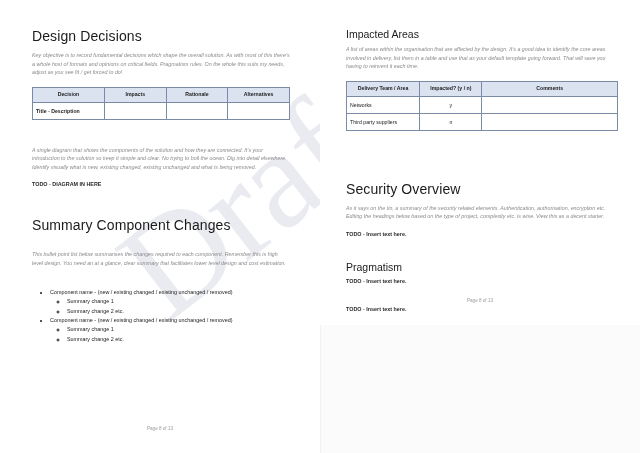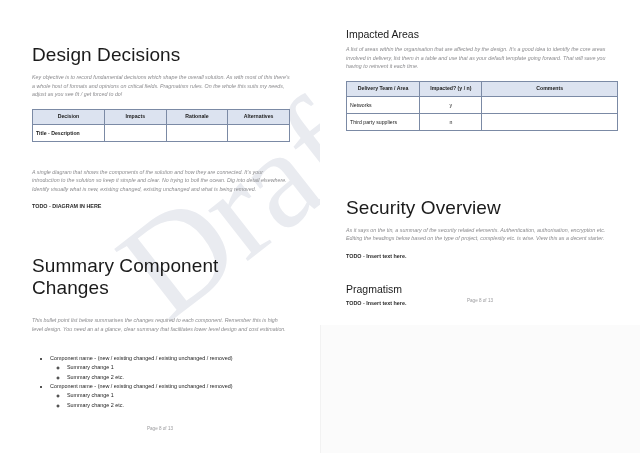--- a/index.html
+++ b/index.html
@@ -56,23 +56,23 @@
     pointer-events: none;
     user-select: none;
     white-space: nowrap;
     z-index: 0;
   }
   .wm-left  { left: 108px; top: 118px; font-size: 140px; }
 
   .content { position: relative; z-index: 2; }
 
   h1.sec {
-    font-size: 19px;
+    font-size: 14px;
     font-weight: 400;
-    margin: 16px 0 7px 0;
+    margin: 0 0 7px 0;
     color: #1b1b1b;
     letter-spacing: 0.1px;
   }
   h2.sub {
     font-size: 10.5px;
     font-weight: 400;
     margin: 0 0 5px 0;
     color: #1b1b1b;
   }
   p.guide {

